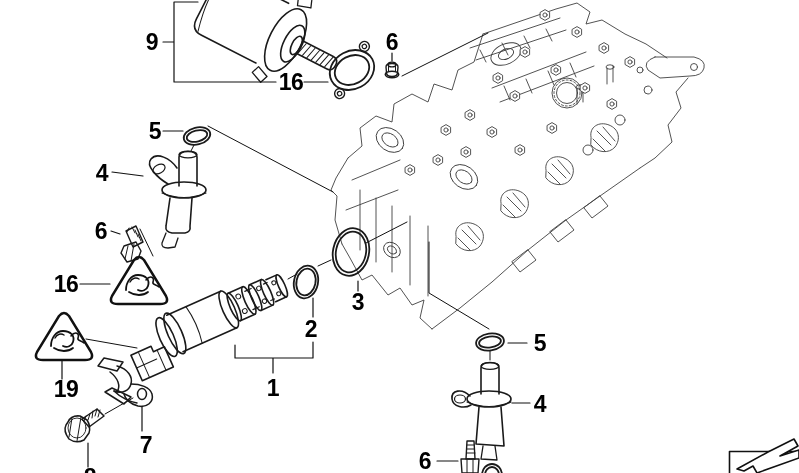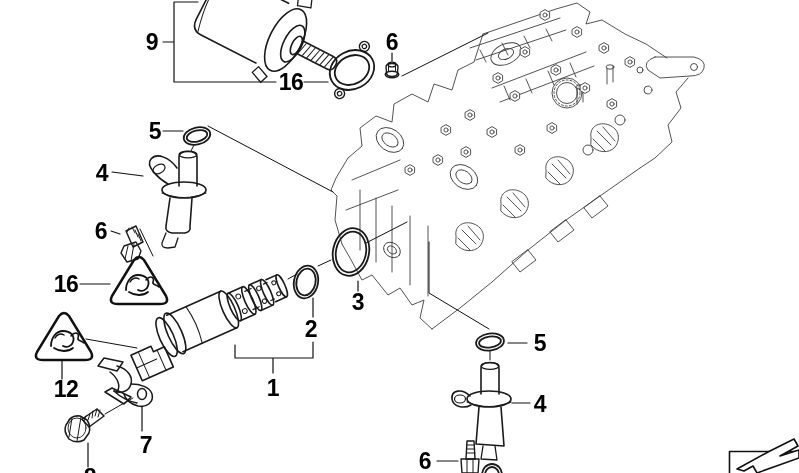--- a/index.html
+++ b/index.html
@@ -319,15 +319,15 @@
   <div class="callout" style="left:540px;top:404px">4</div>
   <div class="callout" style="left:155px;top:131px">5</div>
   <div class="callout" style="left:540px;top:343px">5</div>
   <div class="callout" style="left:101px;top:231px">6</div>
   <div class="callout" style="left:425px;top:461px">6</div>
   <div class="callout" style="left:146px;top:445px">7</div>
   <div class="callout" style="left:90px;top:477px">8</div>
   <div class="callout" style="left:152px;top:42px">9</div>
   <div class="callout" style="left:291px;top:82px">16</div>
   <div class="callout" style="left:392px;top:42px">6</div>
-  <div class="callout" style="left:66px;top:389px">12</div>
+  <div class="callout" style="left:66px;top:389px">19</div>
   <div class="callout" style="left:66px;top:284px">16</div>
 </div>
 
 </body></html>

